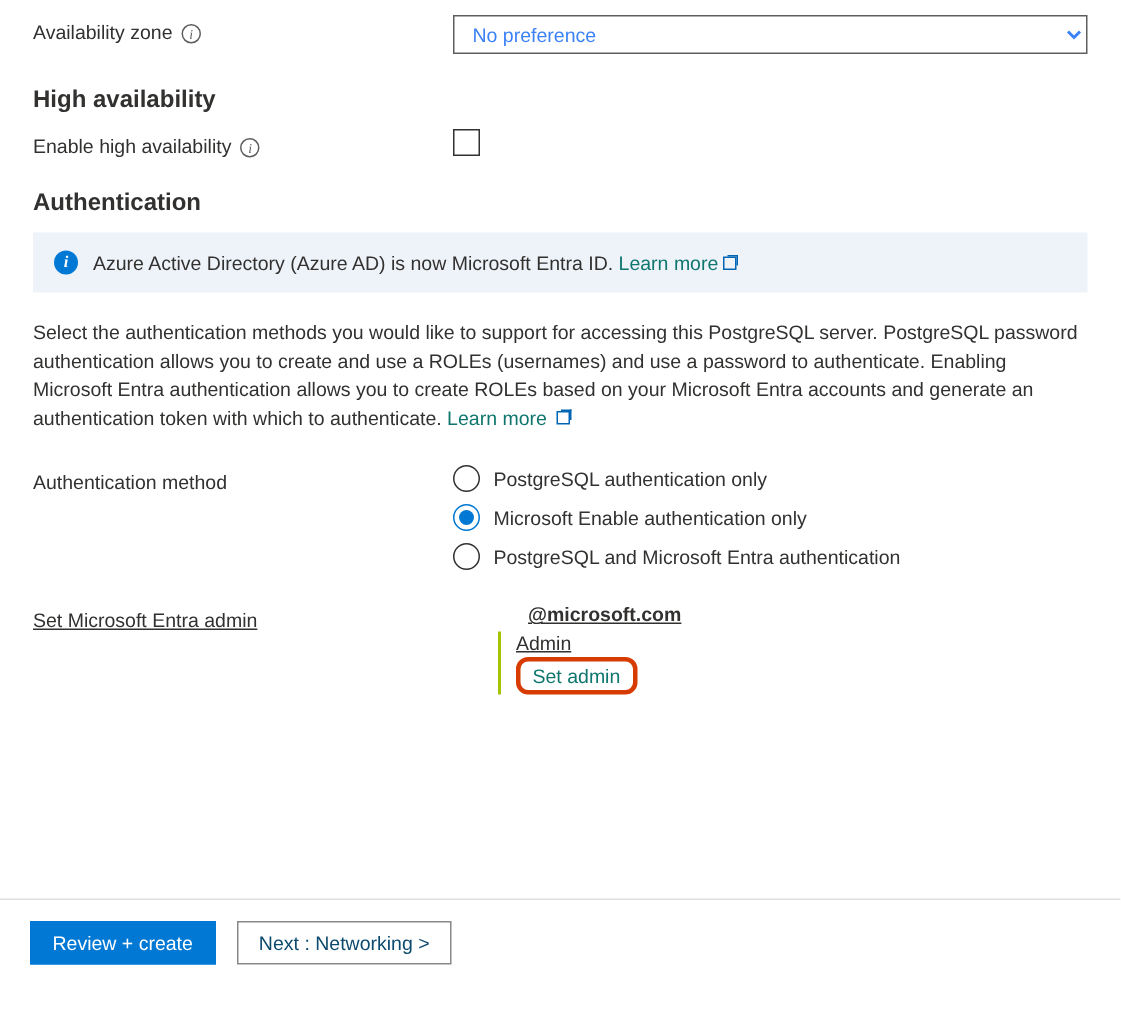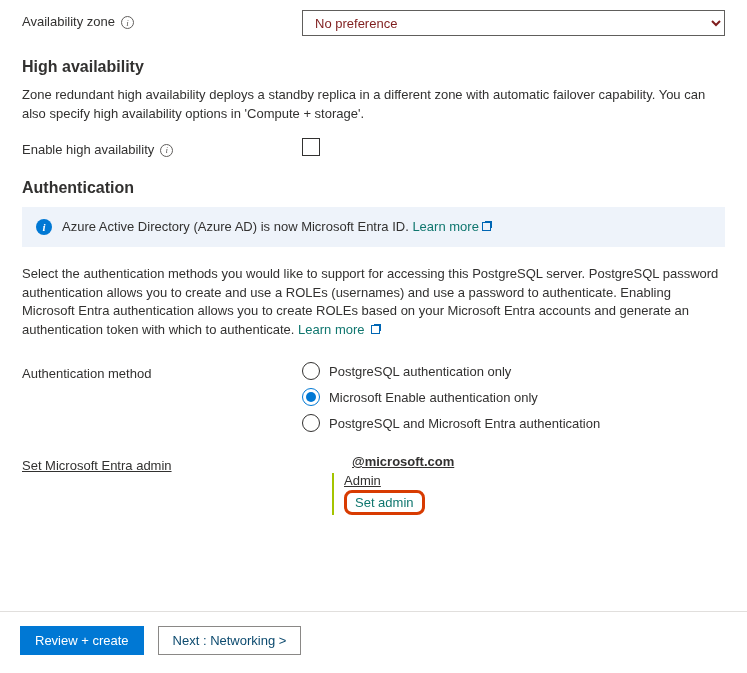--- a/index.html
+++ b/index.html
@@ -17,21 +17,21 @@
     .label-col { width: 280px; display: flex; align-items: flex-end; gap: 6px; padding-top: 4px; }
     .field-col { flex: 1; }
     .info-icon {
       width: 13px; height: 13px; border: 1px solid #605e5c; border-radius: 50%;
       display: inline-flex; align-items: center; justify-content: center;
       font-size: 9px; color: #605e5c; font-style: italic; font-family: serif;
     }
     select.dropdown {
       width: 100%; height: 26px; padding: 2px 8px;
       border: 1px solid #605e5c; background: #fff;
-      font-family: inherit; font-size: 13px; color: #7f1d1d;
+      font-family: inherit; font-size: 13px; color: #3b82f6;
     }
     h2.section { font-size: 16px; font-weight: 700; margin: 22px 0 10px 0; }
     p.desc { font-size: 13px; line-height: 1.45; color: #323130; margin-bottom: 14px; }
     .checkbox-box {
       width: 18px; height: 18px; border: 1px solid #323130; background: #fff;
     }
     .banner {
       background: #eef3fa; padding: 12px 14px; display: flex; align-items: center;
       gap: 10px; margin: 6px 0 18px 0;
     }
@@ -64,21 +64,21 @@
       content: ""; width: 10px; height: 10px; border-radius: 50%; background: #0078d4;
     }
     .admin-block { margin-left: 30px; border-left: 2px solid #a4c400; padding-left: 10px; }
     .admin-email { font-weight: 700; padding-left: 50px; }
     .admin-role { margin-top: 4px; }
     .highlight-box {
       border: 3px solid #d83b01; border-radius: 8px;
       padding: 2px 8px; display: inline-block; margin-top: 2px;
     }
     .footer-bar {
-      position: absolute; bottom: 4px; left: 0; right: 0;
+      position: absolute; bottom: 16px; left: 0; right: 0;
       padding: 14px 20px; border-top: 1px solid #e1dfdd;
       display: flex; gap: 14px; align-items: center;
     }
     .btn {
       padding: 6px 14px; font-size: 13px; font-family: inherit;
       border: 1px solid #8a8886; background: #fff; color: #0c4a6e; cursor: pointer;
     }
     .btn.primary { background: #0078d4; color: #fff; border-color: #0078d4; }
   </style>
 </head>
@@ -92,21 +92,20 @@
       <span class="info-icon">i</span>
     </div>
     <div class="field-col">
       <select class="dropdown">
         <option>No preference</option>
       </select>
     </div>
   </div>
 
   <h2 class="section">High availability</h2>
-  <p class="desc">Zone redundant high availability deploys a standby replica in a different zone with automatic failover capability. You can also specify high availability options in 'Compute + storage'.</p>
 
   <div class="form-row">
     <div class="label-col">
       <span>Enable high availability</span>
       <span class="info-icon">i</span>
     </div>
     <div class="field-col">
       <div class="checkbox-box"></div>
     </div>
   </div>

